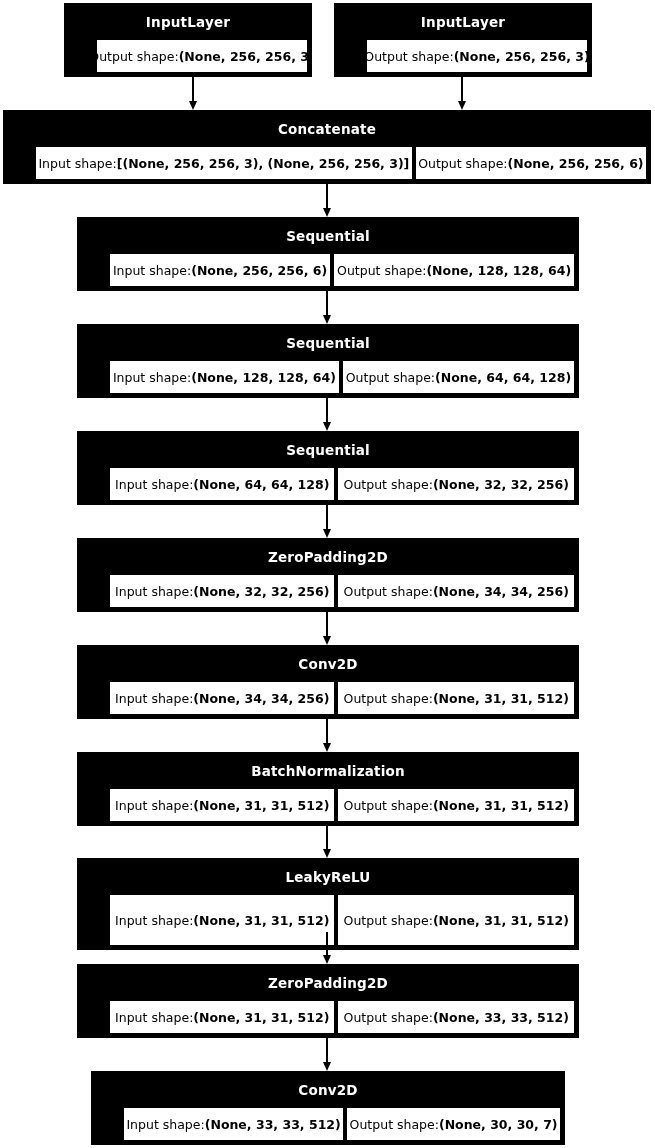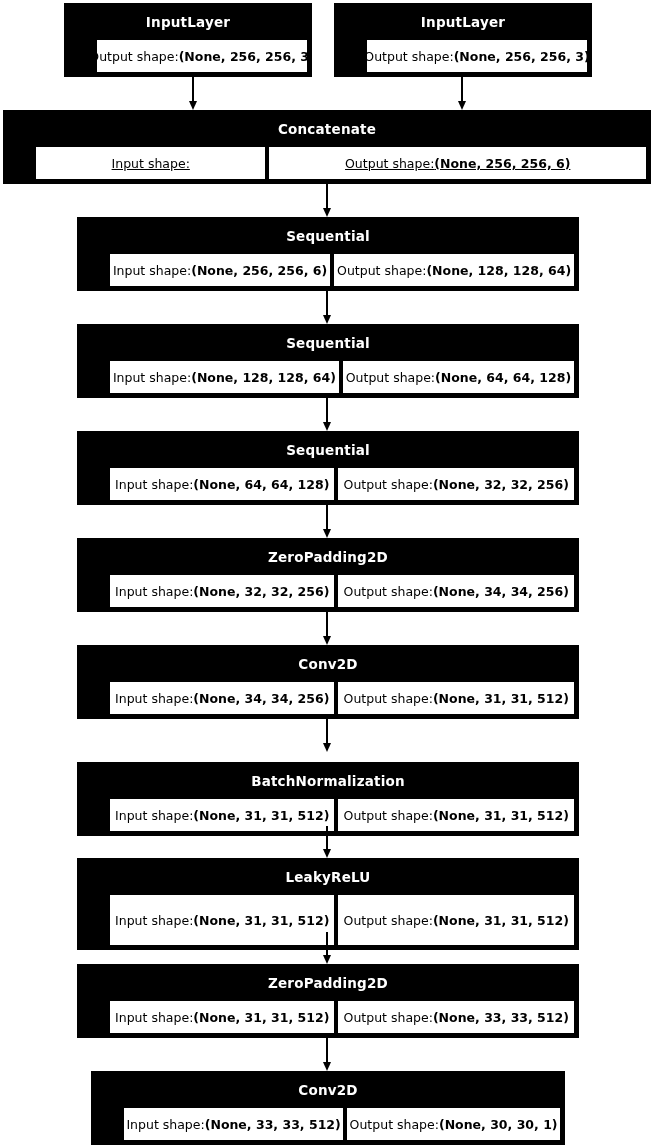--- a/index.html
+++ b/index.html
@@ -83,25 +83,26 @@
     </div>
     <div class="node" style="left: 334px; top: 3px; width: 258px; height: 74px;">
       <div class="node-title">InputLayer</div>
       <div class="node-body">
         <div class="cell">
           <span class="label">Output shape: </span>
           <span class="value">(None, 256, 256, 3)</span>
         </div>
       </div>
     </div>
-    <div class="node" style="left: 3px; top: 110px; width: 648px; height: 74px; text-decoration: underline;">
+    <div class="node" style="left: 3px; top: 110px; width: 648px; height: 74px;">
       <div class="node-title">Concatenate</div>
       <div class="node-body">
         <div class="cell">
           <span class="label">Input shape: </span>
+          <span class="value">[(None, 256, 256, 3), (None, 256, 256, 3)]</span>
         </div>
         <div class="cell">
           <span class="label">Output shape: </span>
           <span class="value">(None, 256, 256, 6)</span>
         </div>
       </div>
     </div>
     <div class="node" style="left: 77px; top: 217px; width: 502px; height: 74px;">
       <div class="node-title">Sequential</div>
       <div class="node-body">
@@ -160,21 +161,21 @@
         <div class="cell">
           <span class="label">Input shape: </span>
           <span class="value">(None, 34, 34, 256)</span>
         </div>
         <div class="cell">
           <span class="label">Output shape: </span>
           <span class="value">(None, 31, 31, 512)</span>
         </div>
       </div>
     </div>
-    <div class="node" style="left: 77px; top: 752px; width: 502px; height: 74px; margin-top: 10px;">
+    <div class="node" style="left: 77px; top: 752px; width: 502px; height: 74px;">
       <div class="node-title">BatchNormalization</div>
       <div class="node-body">
         <div class="cell">
           <span class="label">Input shape: </span>
           <span class="value">(None, 31, 31, 512)</span>
         </div>
         <div class="cell">
           <span class="label">Output shape: </span>
           <span class="value">(None, 31, 31, 512)</span>
         </div>
@@ -208,21 +209,21 @@
     </div>
     <div class="node" style="left: 91px; top: 1071px; width: 474px; height: 74px;">
       <div class="node-title">Conv2D</div>
       <div class="node-body">
         <div class="cell">
           <span class="label">Input shape: </span>
           <span class="value">(None, 33, 33, 512)</span>
         </div>
         <div class="cell">
           <span class="label">Output shape: </span>
-          <span class="value">(None, 30, 30, 1)</span>
+          <span class="value">(None, 30, 30, 7)</span>
         </div>
       </div>
     </div>
     <div class="edge-line" style="left: 192.25px; top: 77px; height: 25px;"></div>
     <div class="edge-head" style="left: 188.5px; top: 101px;"></div>
     <div class="edge-line" style="left: 461.25px; top: 77px; height: 25px;"></div>
     <div class="edge-head" style="left: 457.5px; top: 101px;"></div>
     <div class="edge-line" style="left: 326.25px; top: 184px; height: 25px;"></div>
     <div class="edge-head" style="left: 322.5px; top: 208px;"></div>
     <div class="edge-line" style="left: 326.25px; top: 291px; height: 25px;"></div>

